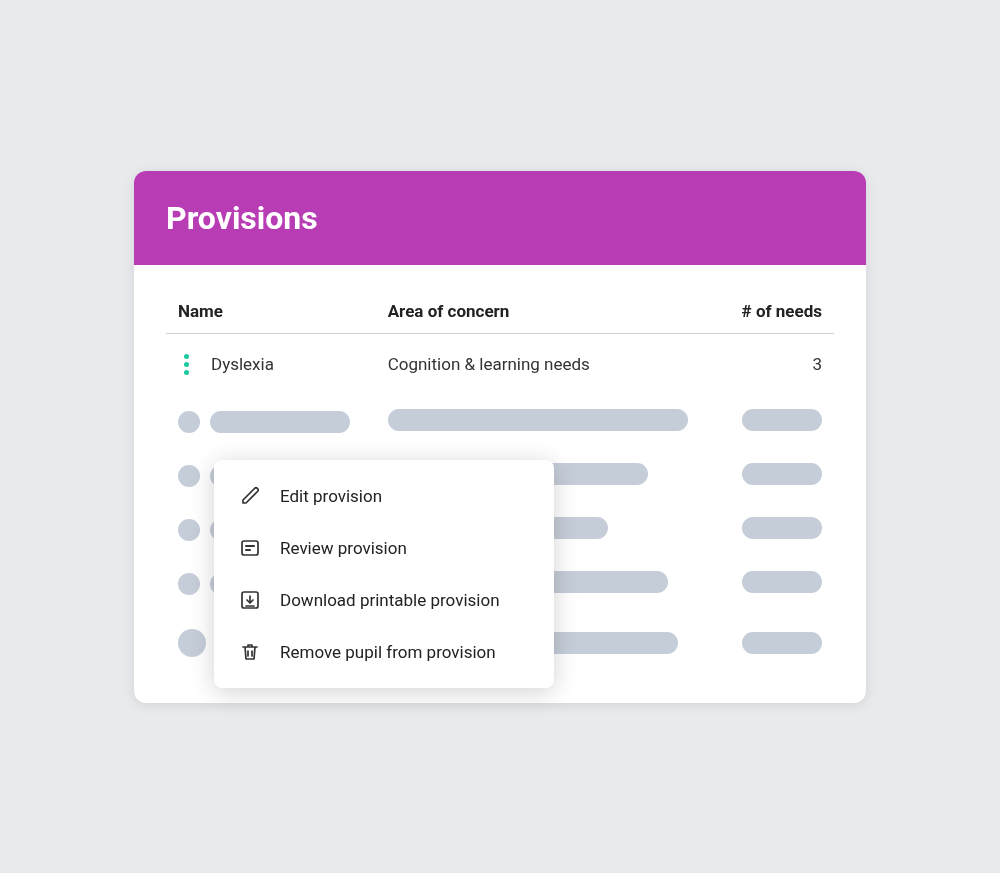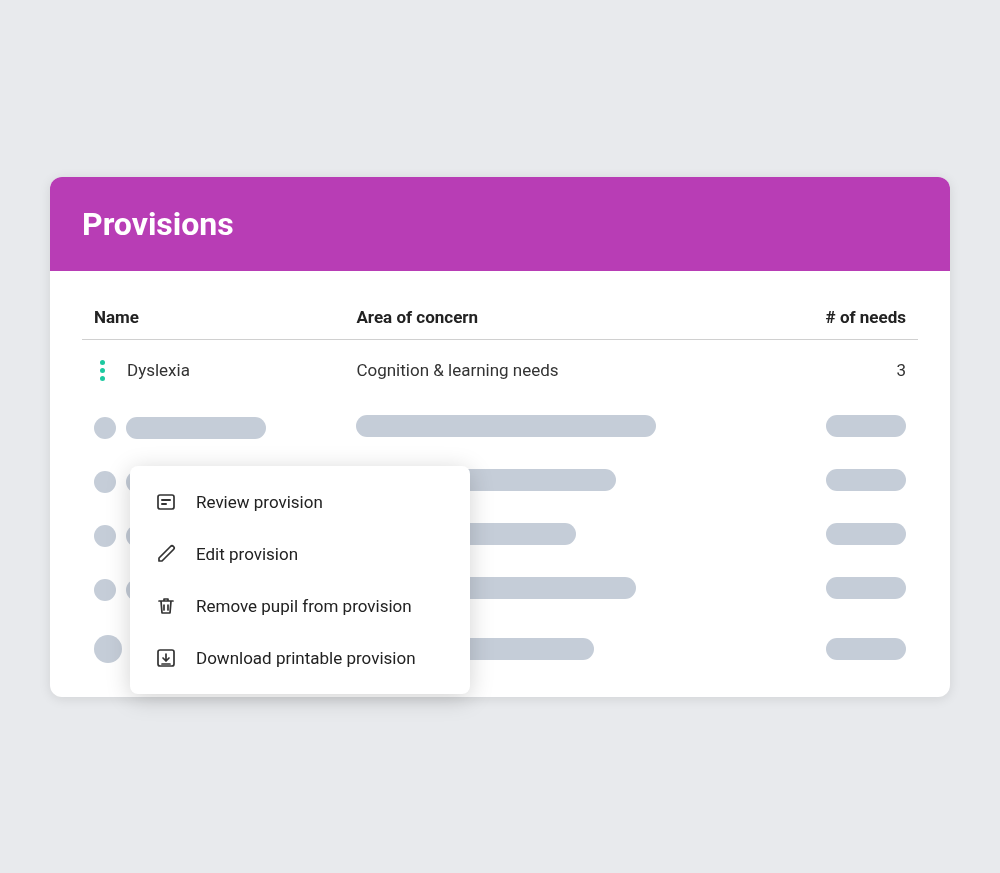--- a/index.html
+++ b/index.html
@@ -8,36 +8,36 @@
       display: flex;
       justify-content: center;
       align-items: center;
       min-height: 100vh;
       font-family: -apple-system, BlinkMacSystemFont, 'Segoe UI', Roboto, sans-serif;
     }
     .card {
       background: #fff;
       border-radius: 12px;
       overflow: visible;
-      width: 900px;
+      width: 732px;
       box-shadow: 0 2px 12px rgba(0,0,0,0.1);
       position: relative;
     }
     .card-header {
       background: #b83db5;
       border-radius: 12px 12px 0 0;
       padding: 28px 32px;
     }
     .card-header h1 {
       color: #fff;
       font-size: 32px;
       font-weight: 700;
     }
     .card-body {
-      padding: 20px 32px 24px;
+      padding: 20px 32px 36px;
       position: relative;
     }
     table {
       width: 100%;
       border-collapse: collapse;
     }
     thead tr th {
       text-align: left;
       font-size: 17px;
       font-weight: 700;
@@ -221,52 +221,52 @@
       <span class="bs-bar bs-bar-lg"></span>
       <span style="flex:1;"></span>
       <span class="bs-bar bs-bar-sm"></span>
     </div>
 
     <div class="context-menu">
 
       <div class="context-menu-item">
         <span class="menu-icon">
           <svg width="20" height="20" viewBox="0 0 20 20" fill="none" xmlns="http://www.w3.org/2000/svg">
+            <path d="M14.5 2.5a2.121 2.121 0 0 1 3 3L6 17H3v-3L14.5 2.5z" stroke="#333" stroke-width="1.7" stroke-linecap="round" stroke-linejoin="round" fill="none"></path>
+          </svg>
+        </span>
+        <span>Edit provision</span>
+      </div>
+
+      <div class="context-menu-item">
+        <span class="menu-icon">
+          <svg width="20" height="20" viewBox="0 0 20 20" fill="none" xmlns="http://www.w3.org/2000/svg">
             <rect x="2" y="3" width="16" height="14" rx="2" stroke="#333" stroke-width="1.7" fill="none"></rect>
             <rect x="5" y="7" width="10" height="2" rx="1" fill="#333"></rect>
             <rect x="5" y="11" width="6" height="2" rx="1" fill="#333"></rect>
           </svg>
         </span>
         <span>Review provision</span>
       </div>
 
       <div class="context-menu-item">
         <span class="menu-icon">
           <svg width="20" height="20" viewBox="0 0 20 20" fill="none" xmlns="http://www.w3.org/2000/svg">
-            <path d="M14.5 2.5a2.121 2.121 0 0 1 3 3L6 17H3v-3L14.5 2.5z" stroke="#333" stroke-width="1.7" stroke-linecap="round" stroke-linejoin="round" fill="none"></path>
-          </svg>
-        </span>
-        <span>Edit provision</span>
-      </div>
-
-      <div class="context-menu-item">
-        <span class="menu-icon">
-          <svg width="20" height="20" viewBox="0 0 20 20" fill="none" xmlns="http://www.w3.org/2000/svg">
-            <path d="M3 5h14M8 5V3h4v2M5 5l1 12h8l1-12" stroke="#333" stroke-width="1.7" stroke-linecap="round" stroke-linejoin="round" fill="none"></path>
-            <path d="M8 9v5M12 9v5" stroke="#333" stroke-width="1.7" stroke-linecap="round"></path>
-          </svg>
-        </span>
-        <span>Remove pupil from provision</span>
-      </div>
-
-      <div class="context-menu-item">
-        <span class="menu-icon">
-          <svg width="20" height="20" viewBox="0 0 20 20" fill="none" xmlns="http://www.w3.org/2000/svg">
             <rect x="2" y="2" width="16" height="16" rx="2" stroke="#333" stroke-width="1.7" fill="none"></rect>
             <path d="M10 6v7M7 10l3 3 3-3" stroke="#333" stroke-width="1.7" stroke-linecap="round" stroke-linejoin="round"></path>
             <path d="M6 16h8" stroke="#333" stroke-width="1.7" stroke-linecap="round"></path>
           </svg>
         </span>
         <span>Download printable provision</span>
       </div>
+
+      <div class="context-menu-item">
+        <span class="menu-icon">
+          <svg width="20" height="20" viewBox="0 0 20 20" fill="none" xmlns="http://www.w3.org/2000/svg">
+            <path d="M3 5h14M8 5V3h4v2M5 5l1 12h8l1-12" stroke="#333" stroke-width="1.7" stroke-linecap="round" stroke-linejoin="round" fill="none"></path>
+            <path d="M8 9v5M12 9v5" stroke="#333" stroke-width="1.7" stroke-linecap="round"></path>
+          </svg>
+        </span>
+        <span>Remove pupil from provision</span>
+      </div>
     </div>
   </div>
 </div>
 
 </body></html>

